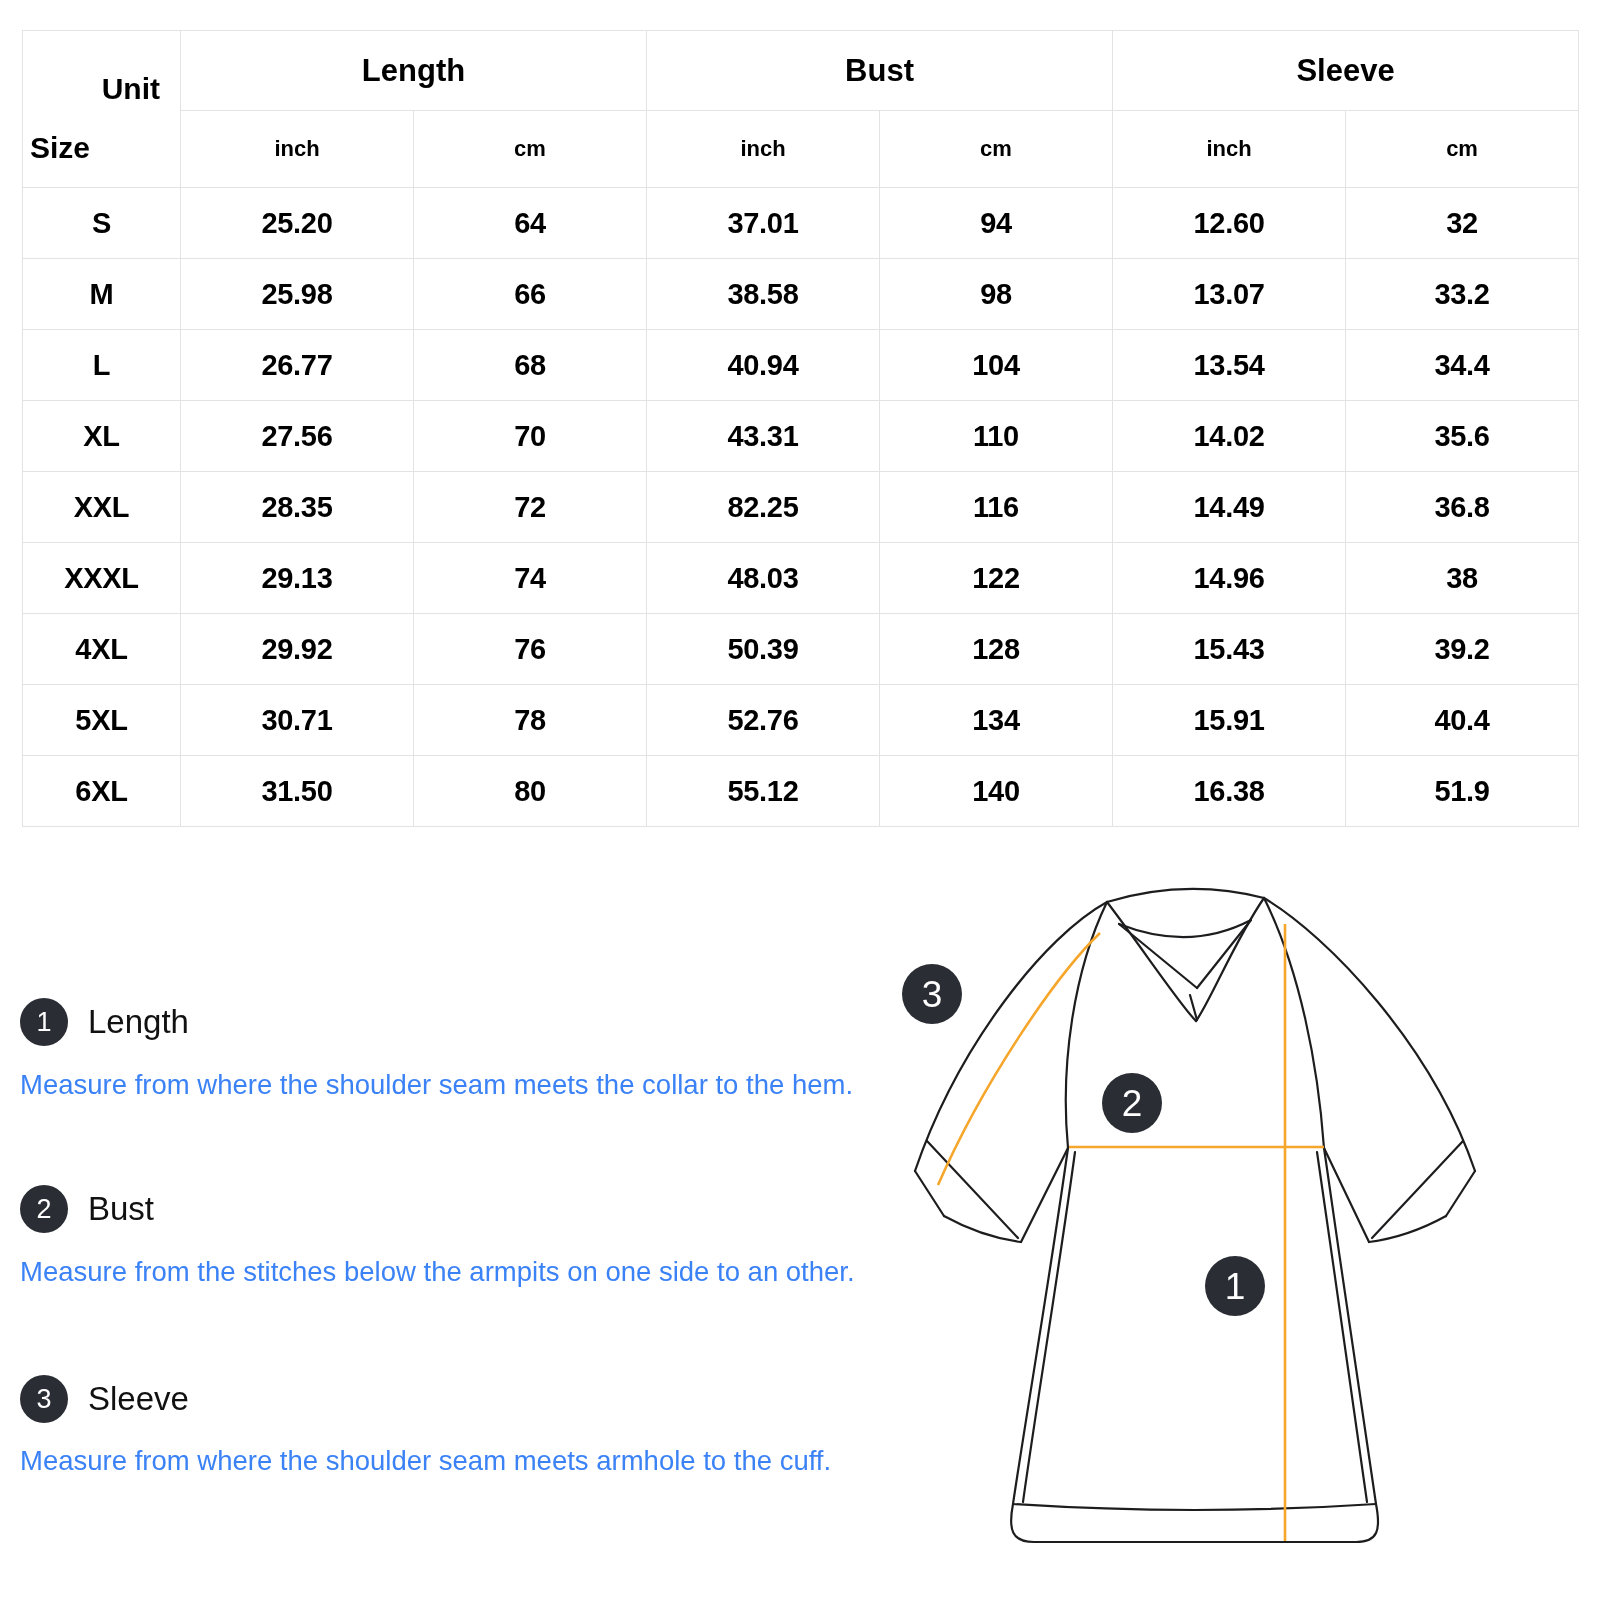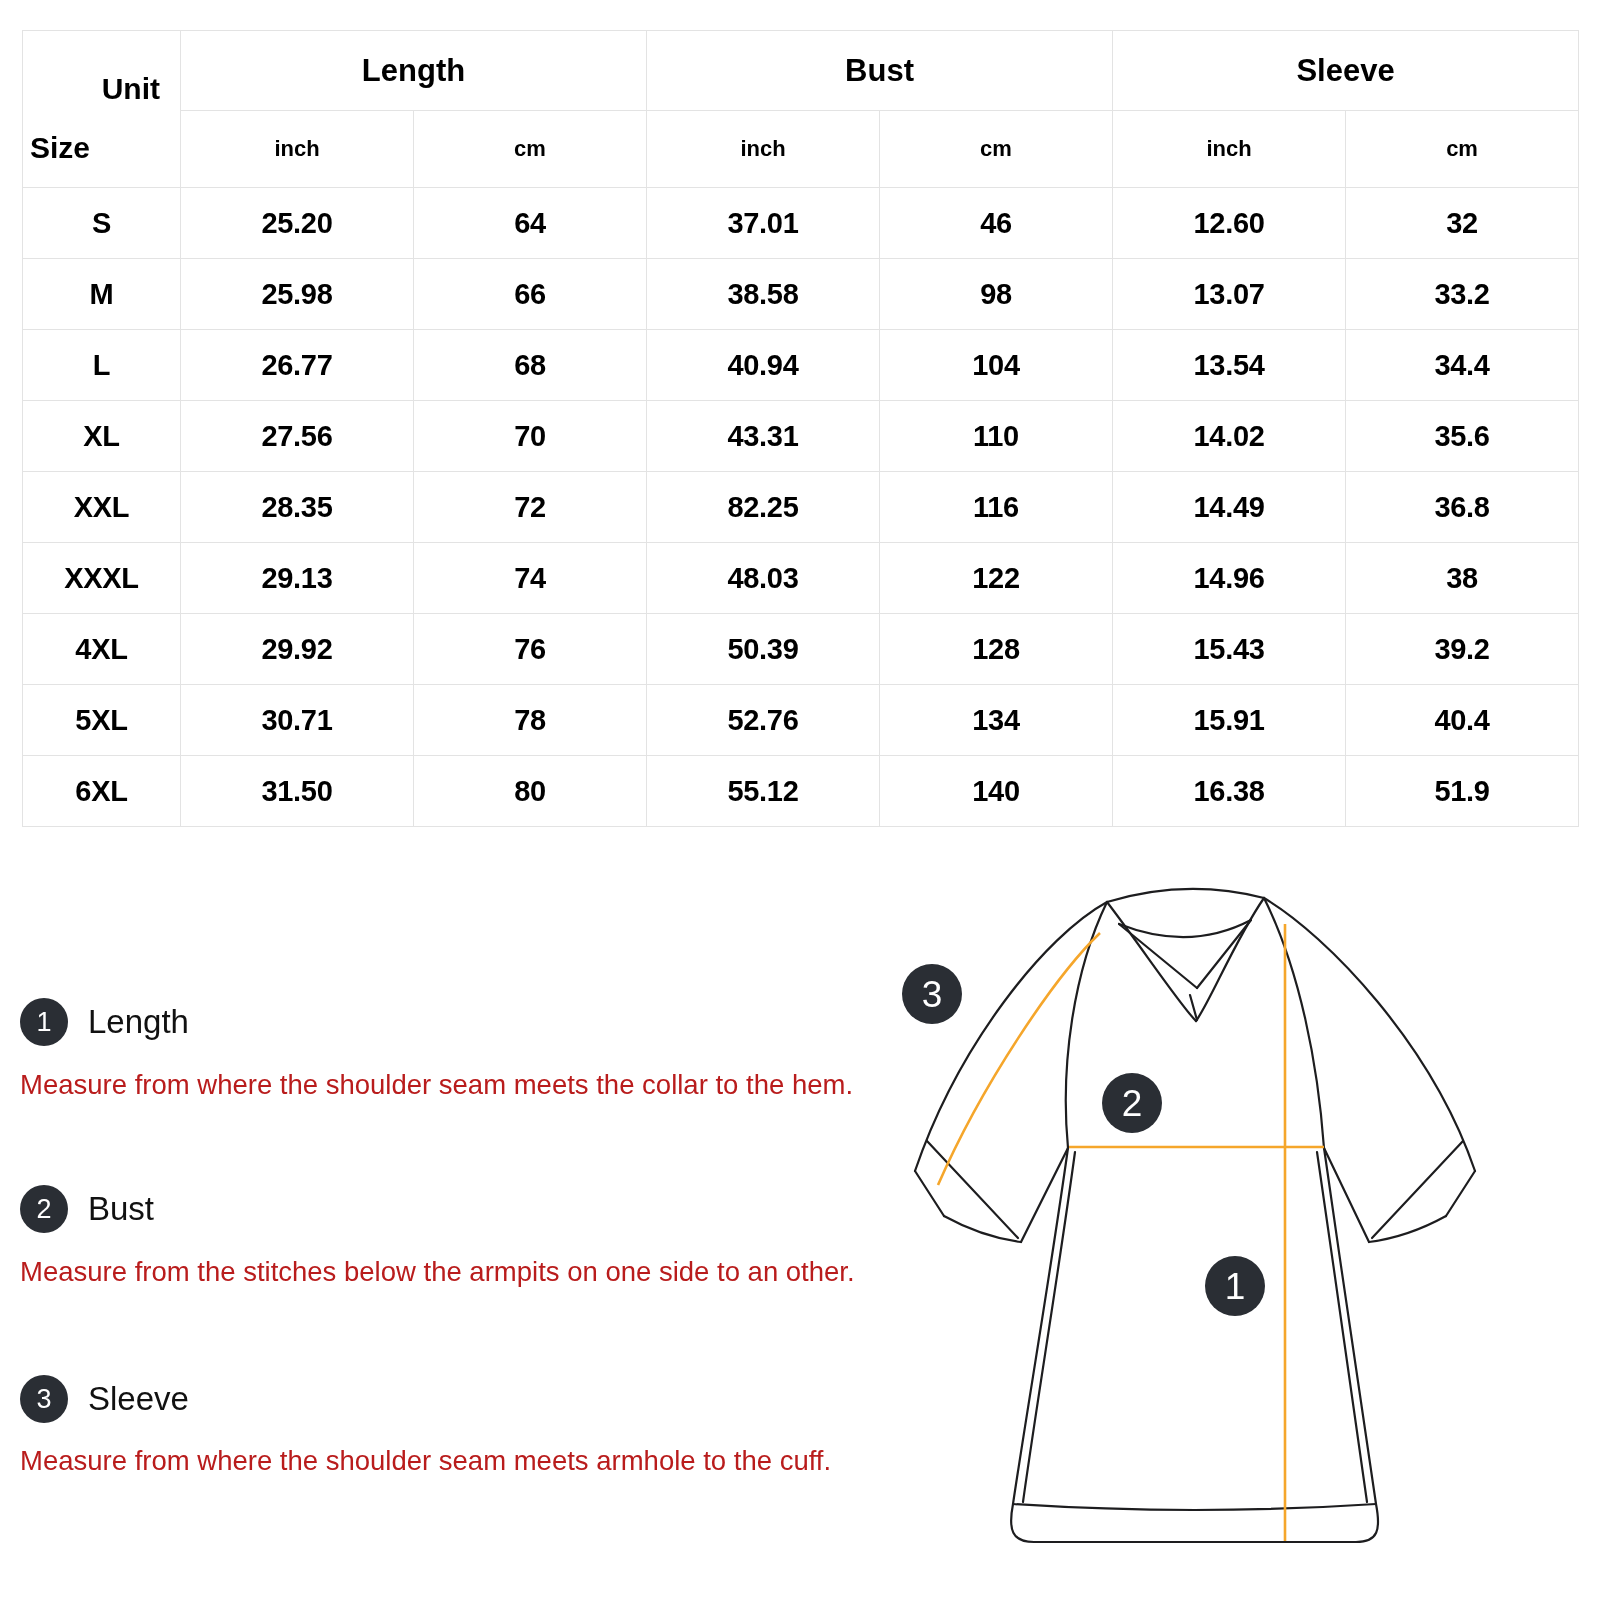--- a/index.html
+++ b/index.html
@@ -33,21 +33,21 @@
   
   .guide-title{position:absolute;left:20px;top:902px;font-size:43px;color:#111;}
   .guide-item-header{position:absolute;left:20px;display:flex;align-items:center;}
   .gi-1{top:998px;} .gi-2{top:1185px;} .gi-3{top:1375px;}
   .num-badge{
     width:48px;height:48px;border-radius:50%;background:#2e3237;
     display:flex;align-items:center;justify-content:center;
     color:#fff;font-size:27px;flex:0 0 auto;
   }
   .item-label{margin-left:20px;font-size:33px;color:#111;}
-  .item-desc{position:absolute;left:20px;width:835px;font-size:27.5px;line-height:42px;color:#b91c1c;}
+  .item-desc{position:absolute;left:20px;width:835px;font-size:27.5px;line-height:42px;color:#3b82f6;}
   .gd-1{top:1064px;} .gd-2{top:1251px;} .gd-3{top:1440px;}
   
   .shirt-wrap{position:absolute;left:860px;top:840px;width:720px;height:720px;}
   .shirt-wrap svg{display:block;width:720px;height:720px;}
   .outline{fill:none;stroke:#1d1d1f;stroke-width:2.2;stroke-linecap:round;stroke-linejoin:round;}
   .m-line{fill:none;stroke:#f5a62b;stroke-width:2.6;stroke-linecap:butt;}
   .badge-circle{fill:#2a2e34;}
   .badge-num{fill:#ffffff;font-size:37px;text-anchor:middle;font-family:"Liberation Sans",sans-serif;}
 </style>
 </head>
@@ -83,21 +83,21 @@
         <th class="unit-head">inch</th>
         <th class="unit-head">cm</th>
       </tr>
     </thead>
     <tbody>
       <tr>
         <td class="size-cell">S</td>
         <td class="data-cell">25.20</td>
         <td class="data-cell">64</td>
         <td class="data-cell">37.01</td>
-        <td class="data-cell">46</td>
+        <td class="data-cell">94</td>
         <td class="data-cell">12.60</td>
         <td class="data-cell">32</td>
       </tr>
       <tr>
         <td class="size-cell">M</td>
         <td class="data-cell">25.98</td>
         <td class="data-cell">66</td>
         <td class="data-cell">38.58</td>
         <td class="data-cell">98</td>
         <td class="data-cell">13.07</td>

